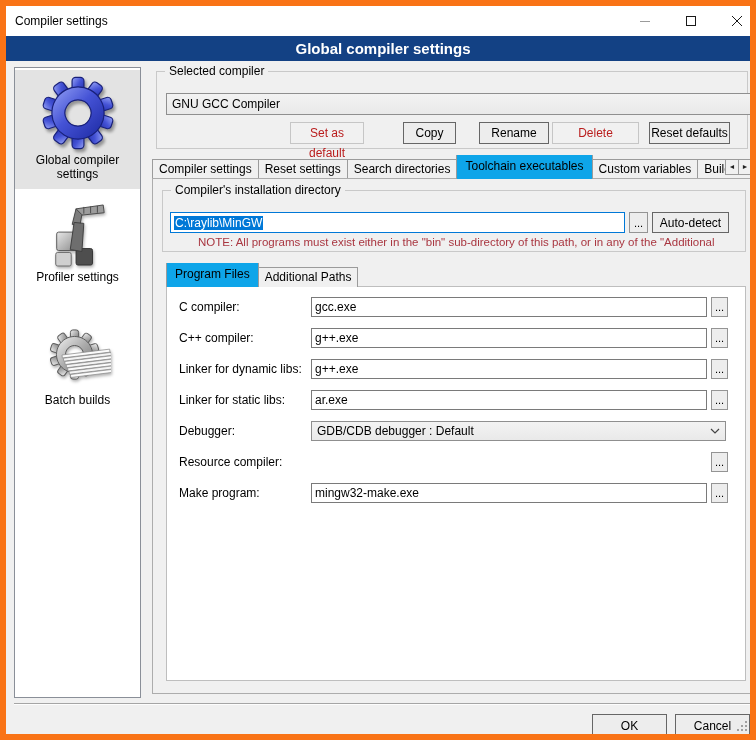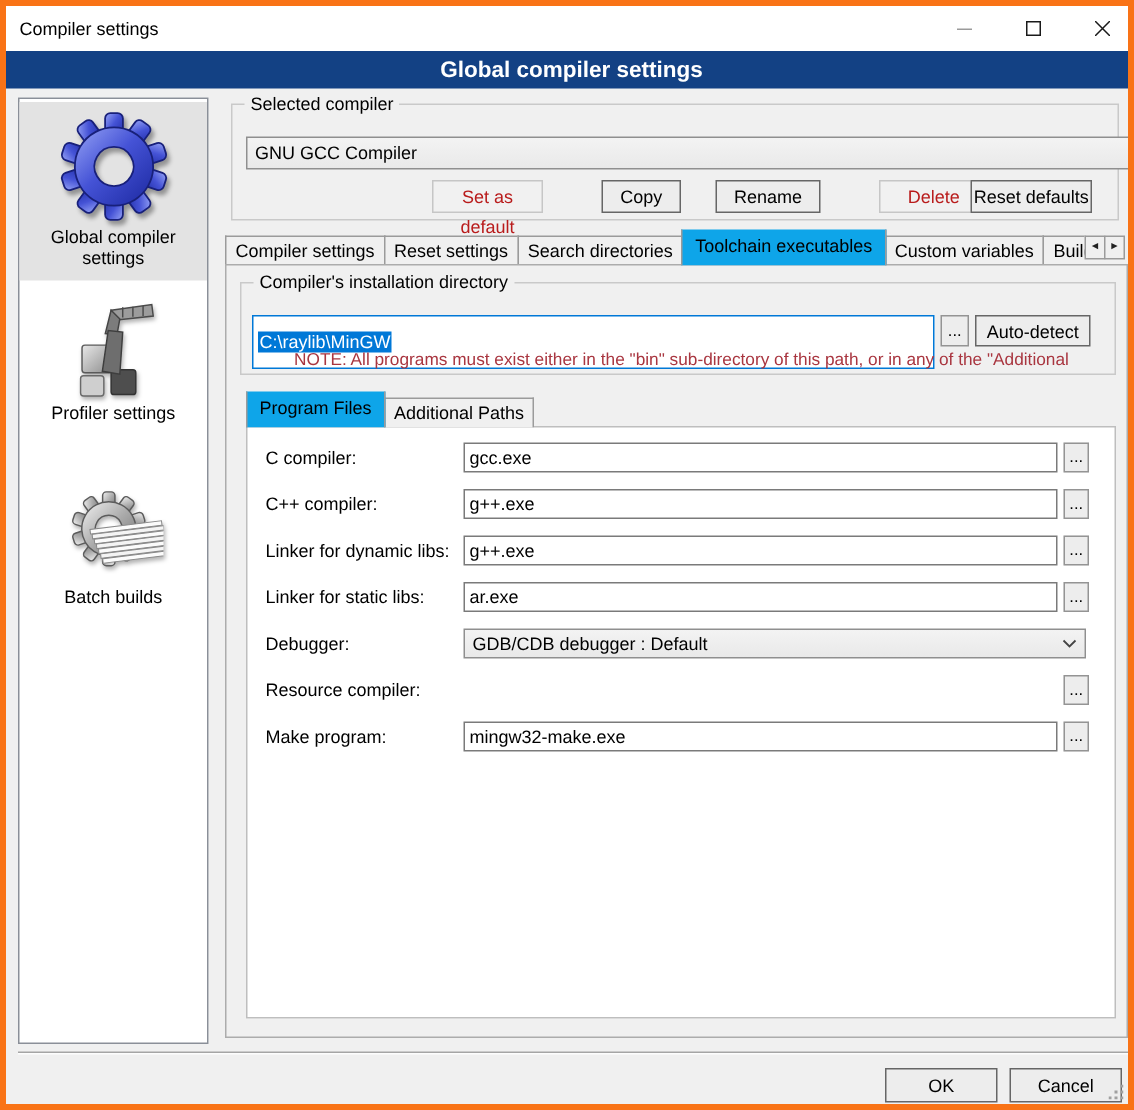--- a/index.html
+++ b/index.html
@@ -1,19 +1,19 @@
 <!DOCTYPE html>
 <html><head>
 <meta charset="utf-8">
 <style>
   html,body{margin:0;padding:0;background:#555;}
   *{box-sizing:border-box;font-family:"Liberation Sans",sans-serif;}
   .window{
     position:relative;width:756px;height:740px;background:#F0F0F0;
-    border:4px solid #f97316;overflow:hidden;font-size:12px;color:#000;
+    border:6px solid #f97316;overflow:hidden;font-size:12px;color:#000;
   }
   
   .titlebar{position:absolute;left:0;top:0;width:754px;height:30px;background:#FFFFFF;}
   .titlebar .title{position:absolute;left:9px;top:8px;font-size:12px;color:#000;}
   .winbtns{position:absolute;right:0;top:0;height:30px;display:flex;}
   .winbtn{width:46px;height:30px;display:flex;align-items:center;justify-content:center;background:#FFFFFF;}
   
   .banner{position:absolute;left:0;top:30px;width:754px;height:25px;background:#134184;
     color:#fff;font-weight:bold;font-size:15px;text-align:center;line-height:25px;}
   
@@ -178,42 +178,42 @@
     <span class="legend">Selected compiler</span>
     <div class="combo" style="left:9px;top:21px;width:652px;height:22px;">
       <span class="cval">GNU GCC Compiler</span>
       <svg class="chev" width="10" height="6">
           <polyline points="1,1 5,5 9,1" fill="none" stroke="#444" stroke-width="1.2"></polyline>
         </svg>
     </div>
     <button class="btn disabled" style="left:133px;top:50px;width:74px;">Set as default</button>
     <button class="btn" style="left:246px;top:50px;width:53px;">Copy</button>
     <button class="btn" style="left:322px;top:50px;width:70px;">Rename</button>
-    <button class="btn disabled" style="left:395px;top:50px;width:73px;margin-left:36px;">Delete</button>
+    <button class="btn disabled" style="left:395px;top:50px;width:87px;">Delete</button>
     <button class="btn" style="left:492px;top:50px;width:81px;">Reset defaults</button>
   </div>
 
   <div class="tabs" style="left:146px;top:149px;width:574px;height:24px;">
     <div class="tab">Compiler settings</div>
     <div class="tab">Reset settings</div>
     <div class="tab">Search directories</div>
     <div class="tab active">Toolchain executables</div>
     <div class="tab">Custom variables</div>
     <div class="tab" style="max-width:34px;overflow:hidden;">Build options</div>
   </div>
   <div class="tabarrows" style="left:720px;top:153px;">
     <button class="tabarrow">◄</button>
     <button class="tabarrow">►</button>
   </div>
 
   <div class="tabpage" style="left:146px;top:172px;width:602px;height:516px;"></div>
 
   <div class="groupbox" style="left:156px;top:184px;width:584px;height:62px;z-index:3;">
     <span class="legend">Compiler's installation directory</span>
-    <div class="tinput focused" style="left:7px;top:21px;width:455px;height:36px;">
+    <div class="tinput focused" style="left:7px;top:21px;width:455px;height:21px;">
       <span class="seltext">C:\raylib\MinGW</span>
     </div>
     <button class="dotsbtn" style="position:absolute;left:466px;top:21px;width:19px;height:21px;">...</button>
     <button class="btn" style="left:489px;top:21px;width:77px;height:21px;">Auto-detect</button>
     <div class="note" style="left:7px;top:45px;width:570px;margin-left:28px;">NOTE: All programs must exist either in the "bin" sub-directory of this path, or in any of the "Additional</div>
   </div>
 
   <div class="tabs" style="left:160px;top:257px;width:300px;height:24px;z-index:3;">
     <div class="tab active">Program Files</div>
     <div class="tab">Additional Paths</div>

